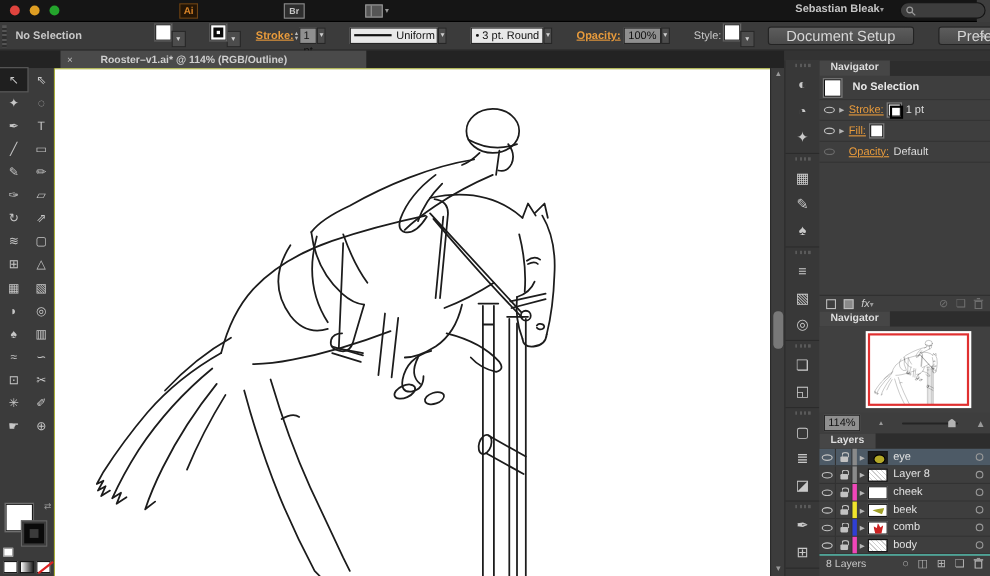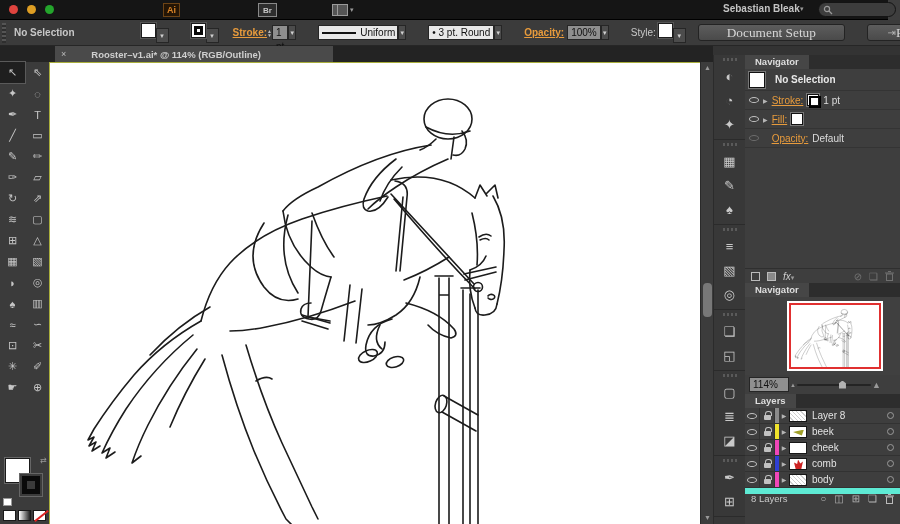--- a/index.html
+++ b/index.html
@@ -37,21 +37,21 @@
             box-shadow:0 0 0 1px #555; }
   .swatch.stroke-sw { background:#fff; position:relative; }
   .swatch.stroke-sw::before { content:""; position:absolute; inset:2px; border:3px solid #0a0a0a; }
   .dd { display:inline-block; width:13px; height:15px; background:#4c4c4c; border:1px solid #262626;
         color:#cfcfcf; font-size:6px; text-align:center; line-height:15px; }
   .field { display:inline-block; height:15px; background:#8f8f8f; border:1px solid #262626;
            color:#111; padding:0 3px; line-height:14px; }
   .stepper { display:inline-flex; flex-direction:column; justify-content:center; font-size:5px;
              color:#bbb; line-height:4px; width:8px; }
   .btn { height:17px; background:linear-gradient(#5d5d5d,#4a4a4a); border:1px solid #232323;
-         border-radius:3px; color:#d6d6d6; padding:0 28px; line-height:15px;font-family:Liberation Serif, serif; }
+         border-radius:3px; color:#d6d6d6; padding:0 16px; line-height:15px; }
   .cb-item { margin-left:22px; white-space:nowrap; }
   .line-glyph { display:inline-block; width:34px; height:2px; background:#111; vertical-align:middle; margin-right:4px; }
 
   
   .tabbar { position:absolute; left:0; top:46px; width:713px; height:16px; background:#232323; }
   .doc-tab { position:absolute; left:55px; top:0; width:278px; height:16px; background:#4a4a4a;
              display:flex; align-items:center; gap:5px; padding:0 6px; color:#cfcfcf; }
   .tab-close { color:#bdbdbd; font-size:9px; }
   .tab-title { font-weight:bold; font-size:9.5px; white-space:nowrap;padding-left:20px; }
   .rightstrip-top { position:absolute; left:713px; top:46px; width:187px; height:9px; background:#333; }
@@ -112,21 +112,21 @@
   .sq-f { width:9px; height:9px; border:1px solid #bbb; background:#8a8a8a; }
   .fx { font-style:italic; font-size:10px; color:#ccc; }
   .dim { opacity:.4; }
   .appearance { position:relative; height:228px; }
 
   
   .navigator { position:relative; height:111px; }
   .nav-body { position:relative; height:78px; background:#404040; }
   .nav-page { position:absolute; left:42px; top:4px; width:96px; height:70px; background:#fff; }
   .nav-view { position:absolute; inset:2px; border:2px solid #e03030; }
-  .nav-bottom { position:absolute; left:0; bottom:0; width:100%; height:19px; display:flex; align-items:center; gap:1px; padding:0 4px; }
+  .nav-bottom { position:absolute; left:0; bottom:0; width:100%; height:19px; display:flex; align-items:center; gap:16px; padding:0 4px; }
   .nav-slider { position:relative; width:74px; height:2px; background:#242424; border-radius:1px; }
   .nav-thumb { position:absolute; left:42px; top:-3px; width:7px; height:8px; background:#b2b2b2;
                clip-path:polygon(50% 0,100% 35%,100% 100%,0 100%,0 35%); }
   .mtn { color:#9a9a9a; }
 
   
   .layers { position:relative; height:130px; }
   .lrow { height:16px; display:flex; align-items:center; border-bottom:1px solid #323232; background:#3e3e3e; }
   .lrow.selected { background:#4d5a66; }
   .lcell { width:15px; display:flex; align-items:center; justify-content:center; border-right:1px solid #323232; height:100%; }
@@ -139,21 +139,21 @@
   .l-thumb.sketch { background:repeating-linear-gradient(45deg,#fff 0 2px,#cfcfcf 2px 3px); }
   .l-thumb.eyeball { background:#1c1c1c; }
   .l-thumb.eyeball::before { content:""; position:absolute; left:4px; top:2px; width:9px; height:7px;
                              background:#b4a928; border-radius:50%; border:1px solid #000; }
   .l-thumb.beak::before { content:""; position:absolute; left:3px; top:3px; width:11px; height:6px;
                           background:#a0a028; clip-path:polygon(0 40%,100% 0,80% 100%); }
   .l-thumb.comb::before { content:""; position:absolute; left:4px; top:1px; width:9px; height:10px;
                           background:#cc2222; clip-path:polygon(20% 100%,0 30%,35% 45%,45% 0,70% 40%,100% 20%,80% 100%); }
   .l-name { flex:1; padding-left:5px; color:#e2e2e2; }
   .target { width:7px; height:7px; border:1px solid #9a9a9a; border-radius:50%; margin-right:6px; }
-  .layers-bottom { height:15px; display:flex; align-items:center; border-top:6px solid #5eead4;
+  .layers-bottom { height:15px; display:flex; align-items:center; border-top:1px solid #5eead4;
                    padding:0 6px; gap:8px; color:#c9c9c9; }
   .lb-status { flex:1; font-size:9.5px; }
   .lb-ic { color:#b5b5b5; font-size:10px; }
   svg.trash { width:9px; height:10px; }
 </style>
 </head>
 <body>
 
 <div class="app">
 
@@ -444,57 +444,70 @@
         </span>
         <span class="mtn" style="font-size:9px">▲</span>
       </div>
     </div>
 
     <div class="layers">
       <div class="phead">
           <span class="ptab">Layers</span>
         </div>
       <div id="layer-rows">
+          <div class="lrow selected">
+            <span class="lcell">
+              <span class="oval"></span>
+            </span>
+            <span class="lcell">
+              <span class="padlock"></span>
+            </span>
+            <span class="colorbar" style="background:#8a8a8a"></span>
+            <span class="l-tri">▶</span>
+            <span class="l-thumb eyeball"></span>
+            <span class="l-name">eye</span>
+            <span class="target"></span>
+          </div>
           <div class="lrow">
             <span class="lcell">
               <span class="oval"></span>
             </span>
             <span class="lcell">
               <span class="padlock"></span>
             </span>
             <span class="colorbar" style="background:#8a8a8a"></span>
             <span class="l-tri">▶</span>
             <span class="l-thumb sketch"></span>
             <span class="l-name">Layer 8</span>
             <span class="target"></span>
           </div>
           <div class="lrow">
             <span class="lcell">
               <span class="oval"></span>
             </span>
             <span class="lcell">
               <span class="padlock"></span>
             </span>
+            <span class="colorbar" style="background:#f046b8"></span>
+            <span class="l-tri">▶</span>
+            <span class="l-thumb "></span>
+            <span class="l-name">cheek</span>
+            <span class="target"></span>
+          </div>
+          <div class="lrow">
+            <span class="lcell">
+              <span class="oval"></span>
+            </span>
+            <span class="lcell">
+              <span class="padlock"></span>
+            </span>
             <span class="colorbar" style="background:#f0e32b"></span>
             <span class="l-tri">▶</span>
             <span class="l-thumb beak"></span>
             <span class="l-name">beek</span>
-            <span class="target"></span>
-          </div>
-          <div class="lrow">
-            <span class="lcell">
-              <span class="oval"></span>
-            </span>
-            <span class="lcell">
-              <span class="padlock"></span>
-            </span>
-            <span class="colorbar" style="background:#f046b8"></span>
-            <span class="l-tri">▶</span>
-            <span class="l-thumb "></span>
-            <span class="l-name">cheek</span>
             <span class="target"></span>
           </div>
           <div class="lrow">
             <span class="lcell">
               <span class="oval"></span>
             </span>
             <span class="lcell">
               <span class="padlock"></span>
             </span>
             <span class="colorbar" style="background:#2f3fd3"></span>

